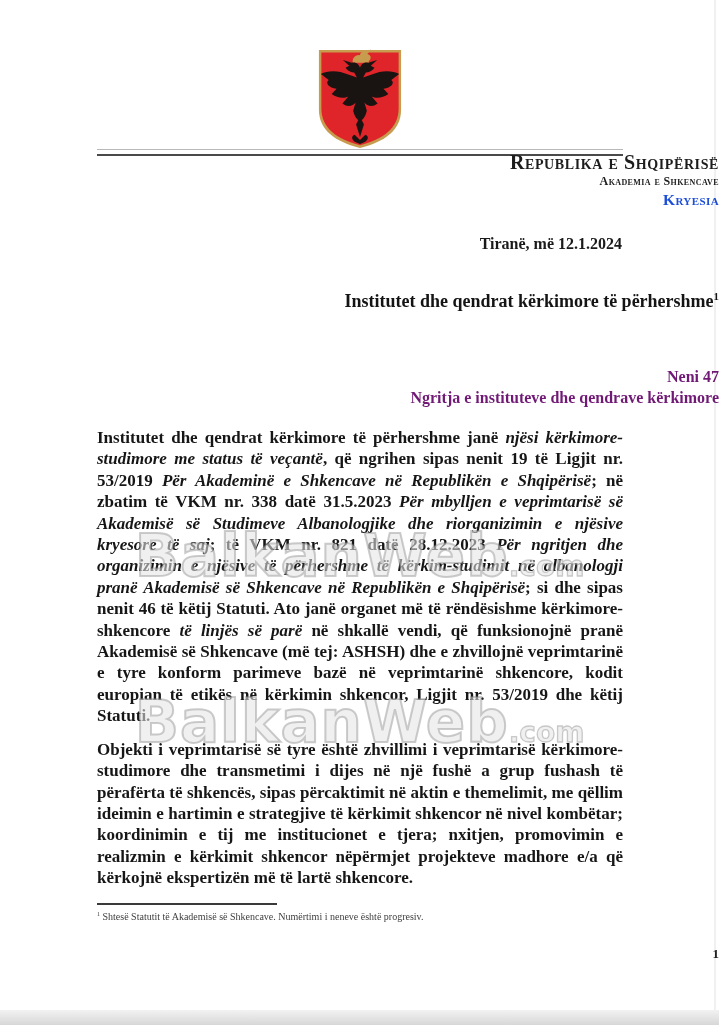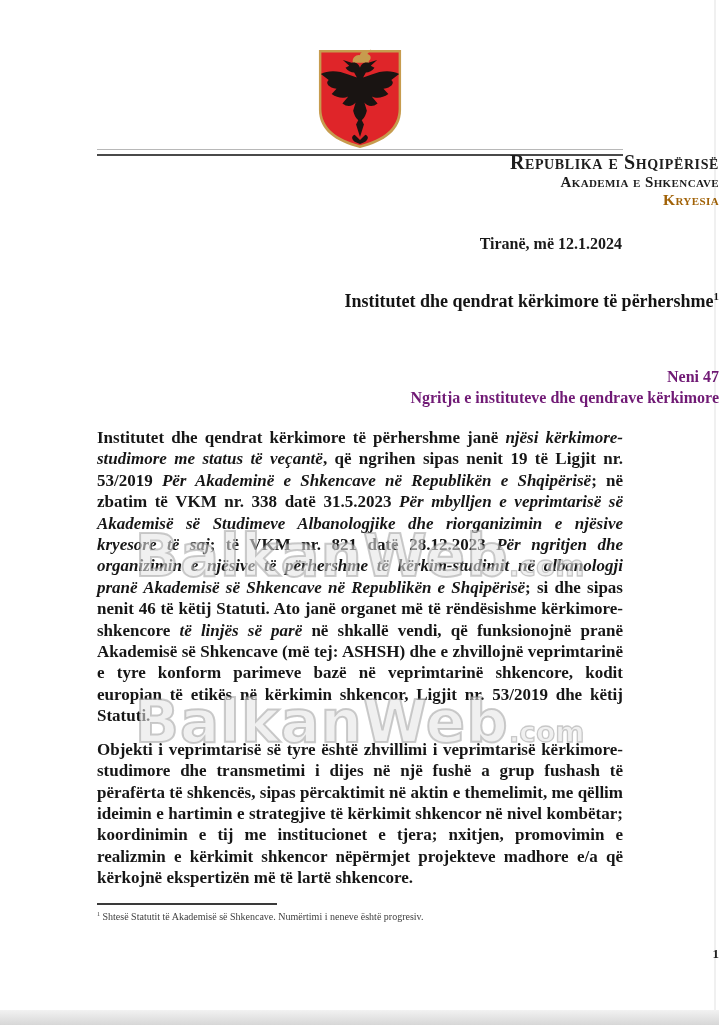--- a/index.html
+++ b/index.html
@@ -31,26 +31,26 @@
     border-bottom: 2px solid #4a4a4a;
   }
 
   .center-text { position: absolute; left: 0; width: 100%; text-align: right; }
 
   .republic {
     top: 151px; font-size: 20px; font-weight: 700;
     font-variant: small-caps; letter-spacing: 0.6px; color: #1d1d1d;
   }
   .academy {
-    top: 174px; font-size: 15px; font-weight: 700;
+    top: 174px; font-size: 12px; font-weight: 700;
     font-variant: small-caps; letter-spacing: 0.4px; color: #1d1d1d;
   }
   .presidency {
     top: 191px; font-size: 15.5px; font-weight: 700;
-    font-variant: small-caps; letter-spacing: 0.4px; color: #a16207;
+    font-variant: small-caps; letter-spacing: 0.4px; color: #1d4ed8;
   }
 
   .dateline {
     position: absolute; top: 235px; right: 97px;
     font-size: 16px; font-weight: 700; color: #1a1a1a;
   }
 
   .chapter {
     top: 289px; font-size: 18px; font-weight: 700; line-height: 24px; color: #141414;
   }

